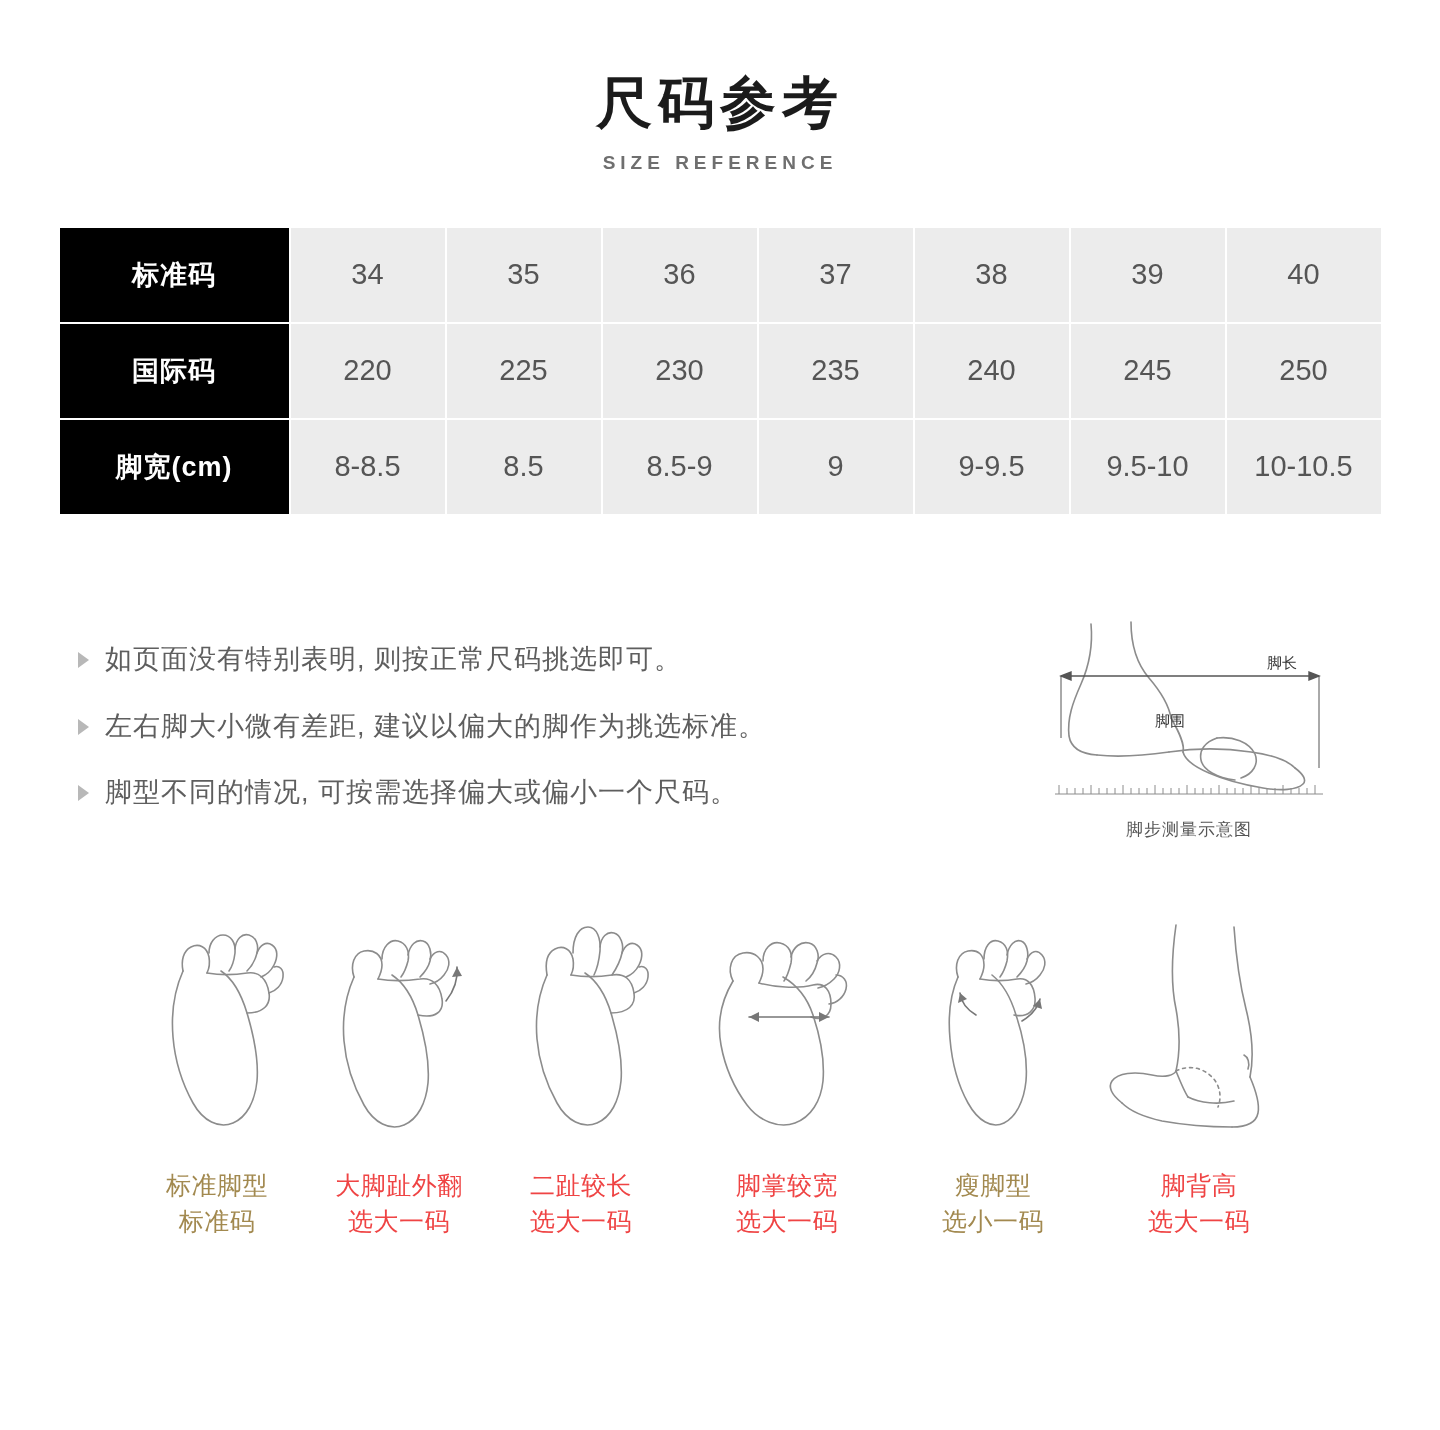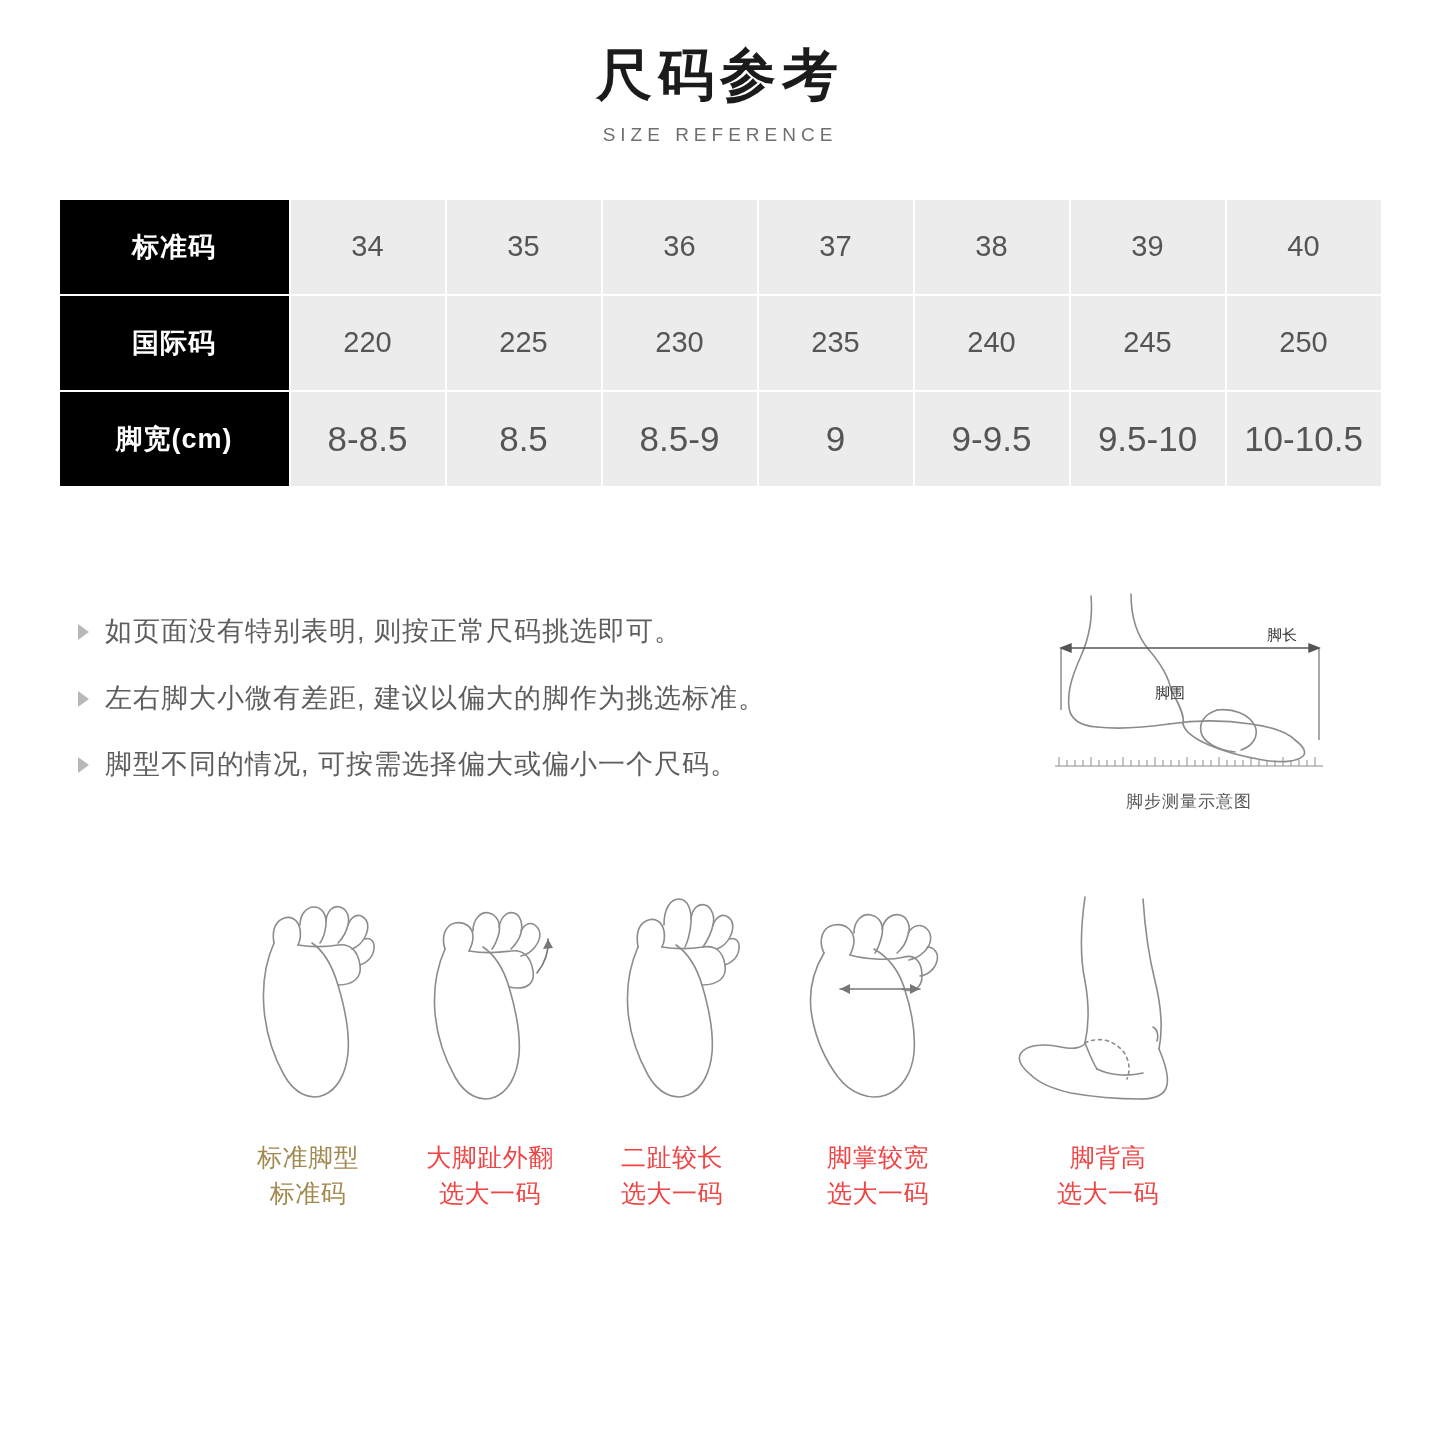--- a/index.html
+++ b/index.html
@@ -16,37 +16,37 @@
   }
   .page {
     position: relative;
     width: 1440px;
     height: 1430px;
     box-sizing: border-box;
   }
 
   
   .header {
-    padding-top: 44px;
+    padding-top: 72px;
     text-align: center;
   }
   .title-cn {
     font-size: 56px;
     font-weight: bold;
     letter-spacing: 6px;
     color: #1b1b1b;
     line-height: 1.1;
     margin: 0;
   }
   .title-en {
     margin-top: 18px;
     font-size: 19px;
     letter-spacing: 5px;
     color: #6f6f6f;
-    font-weight: 400;
+    font-weight: 700;
   }
 
   
   .table-wrap {
     margin: 52px auto 0 auto;
     width: 1325px;
   }
   table.size-table {
     border-collapse: separate;
     border-spacing: 2px;
@@ -70,21 +70,21 @@
     font-size: 29px;
     height: 92px;
     text-align: center;
     vertical-align: middle;
     font-weight: 400;
   }
   table.size-table tr.small td {
     font-size: 24px;
   }
   table.size-table tr.width-row td {
-    font-size: 35px;
+    font-size: 29px;
   }
 
   
   .mid {
     margin-top: 112px;
     display: flex;
     align-items: flex-end;
     padding: 0 60px 0 78px;
     box-sizing: border-box;
   }
@@ -379,20 +379,43 @@
             <polygon points="124,112 114,107 114,117" fill="#777" stroke="none"></polygon>
           </g>
         </svg>
       </div>
       <div class="foot-label">
         <div>脚掌较宽</div>
         <div>选大一码</div>
       </div>
     </div>
 
+    <div class="foot-item">
+      <div class="foot-art">
+        <svg width="150" height="240" viewBox="0 0 150 240">
+          <g fill="none" stroke="#8c8c8c" stroke-width="1.6" stroke-linejoin="round" stroke-linecap="round">
+            <path d="M40 72 C32 90 30 112 32 134 C34 158 40 180 50 198 C60 216 74 224 86 218 C98 212 106 196 108 176 C110 152 104 128 98 110 C92 90 84 78 74 70"></path>
+            <path d="M40 72 C36 60 40 48 50 46 C60 44 66 50 66 60 C66 66 64 70 62 74"></path>
+            <path d="M66 54 C66 42 72 34 80 36 C88 38 91 46 89 56 C87 64 85 68 82 72"></path>
+            <path d="M89 50 C91 40 97 34 103 36 C109 38 111 48 109 56 C107 64 103 68 99 72"></path>
+            <path d="M109 54 C113 46 119 44 124 50 C129 56 127 64 122 70 C118 75 113 78 108 79"></path>
+            <path d="M62 74 C74 76 88 76 99 74 C110 72 116 80 117 93 C118 105 110 113 96 110"></path>
+
+            <path d="M104 116 C114 110 120 102 122 94" stroke="#777"></path>
+            <polygon points="122,94 115,101 124,104" fill="#777" stroke="none"></polygon>
+            <path d="M58 110 C48 104 43 96 42 88" stroke="#777"></path>
+            <polygon points="42,88 40,98 49,94" fill="#777" stroke="none"></polygon>
+          </g>
+        </svg>
+      </div>
+      <div class="foot-label accent">
+        <div>瘦脚型</div>
+        <div>选小一码</div>
+      </div>
+    </div>
 
     <div class="foot-item wide">
       <div class="foot-art">
         <svg width="230" height="240" viewBox="0 0 230 240">
           <g fill="none" stroke="#8c8c8c" stroke-width="1.6" stroke-linejoin="round" stroke-linecap="round">
 
             <path d="M92 20 C88 48 86 76 92 104 C96 126 96 148 92 166"></path>
             <path d="M150 22 C152 52 156 80 162 104 C168 128 170 152 166 172"></path>
 
             <path d="M166 172 C172 186 176 198 174 208 C172 218 162 222 148 222"></path>

